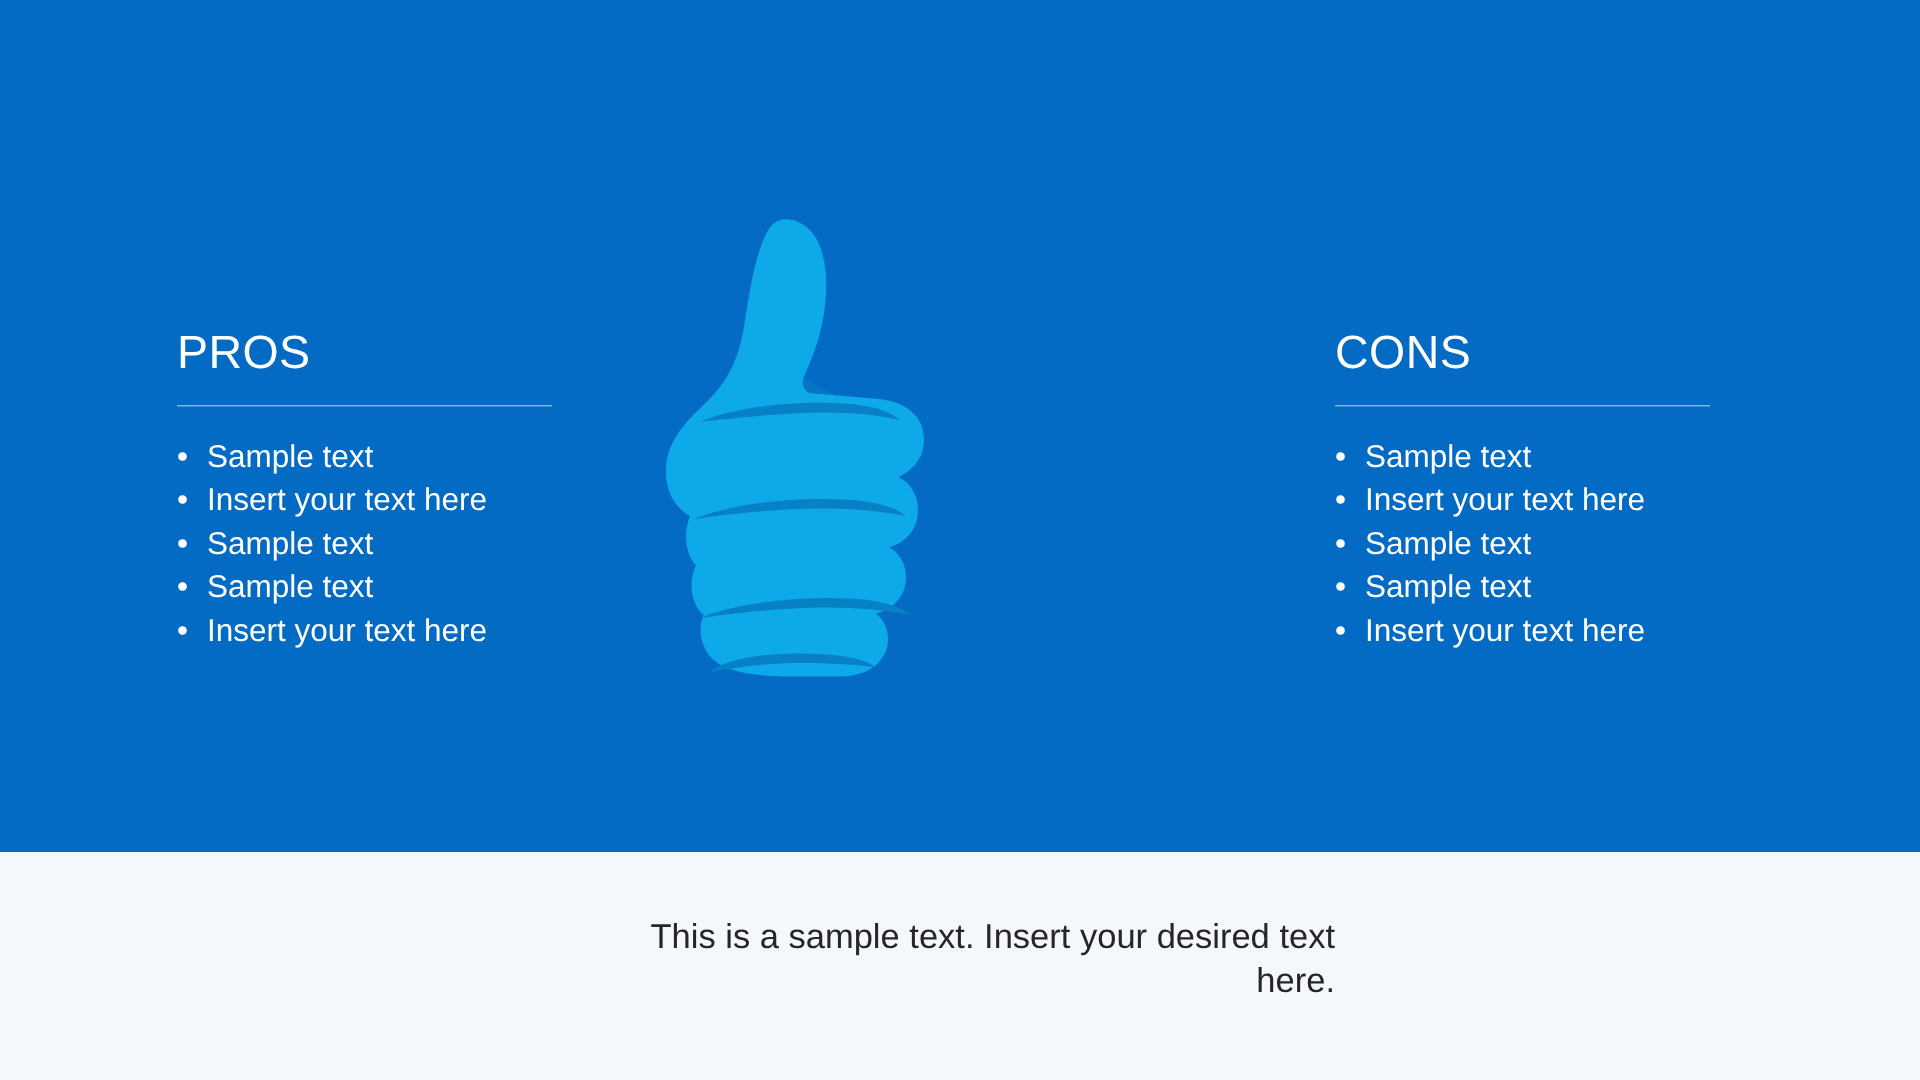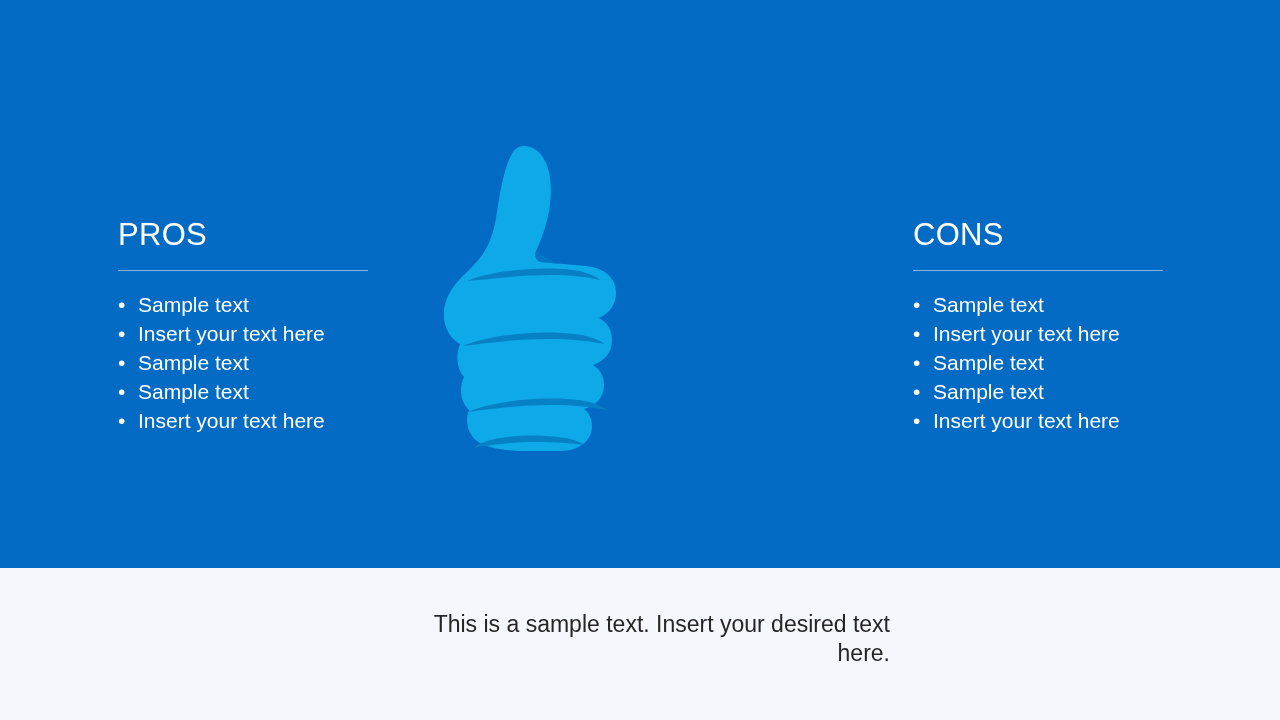--- a/index.html
+++ b/index.html
@@ -32,21 +32,21 @@
     background: #036bc4;
   }
 
   
   .column {
     position: absolute;
     top: 216px;
     width: 340px;
   }
   .column-pros { left: 118px; }
-  .column-cons { left: 913px; }
+  .column-cons { left: 890px; }
 
   .col-heading {
     color: #ffffff;
     font-size: 31px;
     font-weight: 400;
     letter-spacing: 0.3px;
     line-height: 38px;
     margin: 0;
     padding: 0;
     white-space: nowrap;

